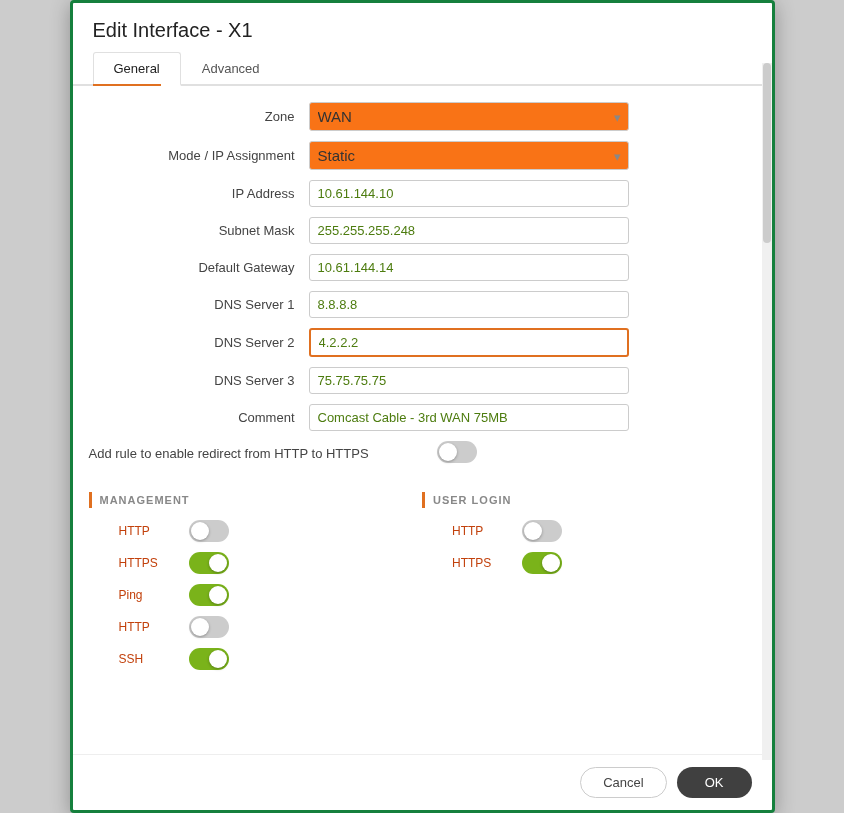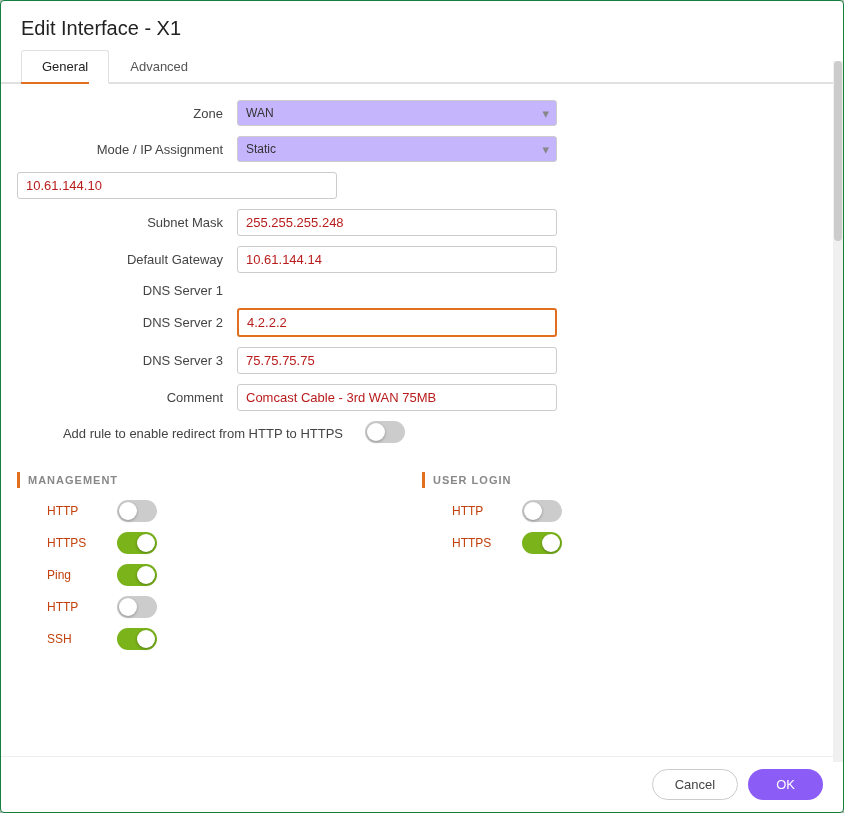--- a/index.html
+++ b/index.html
@@ -7,23 +7,23 @@
       background: #ccc;
       display: flex;
       align-items: center;
       justify-content: center;
       min-height: 100vh;
       font-family: 'Segoe UI', Arial, sans-serif;
       font-size: 13px;
     }
     .dialog {
       background: #fff;
-      border: 1px solid #15803d;
+      border: 3px solid #15803d;
       border-radius: 4px;
-      width: 844px;
+      width: 705px;
       min-height: 813px;
       box-shadow: 0 4px 20px rgba(0,0,0,0.3);
       display: flex;
       flex-direction: column;
       position: relative;
     }
     .dialog-title {
       padding: 16px 20px 10px 20px;
       font-size: 20px;
       font-weight: 400;
@@ -81,40 +81,40 @@
     .form-control {
       flex: 1;
       max-width: 320px;
     }
     .form-control input[type="text"] {
       width: 100%;
       padding: 5px 8px;
       border: 1px solid #ccc;
       border-radius: 3px;
       font-size: 13px;
-      color: #b91c1c;
+      color: #4d7c0f;
       outline: none;
     }
     .form-control input.highlight {
       border-color: #e07020;
       border-width: 2px;
     }
     .select-wrapper {
       position: relative;
       width: 100%;
       max-width: 320px;
     }
     .select-wrapper select {
       width: 100%;
       padding: 5px 28px 5px 8px;
       border: 1px solid #ccc;
       border-radius: 3px;
-      font-size: 12px;
+      font-size: 15px;
       color: #333;
-      background: #c4b5fd;
+      background: #f97316;
       appearance: none;
       outline: none;
       cursor: pointer;
     }
     .select-arrow {
       position: absolute;
       right: 8px;
       top: 50%;
       transform: translateY(-50%);
       pointer-events: none;
@@ -205,21 +205,21 @@
       border-radius: 20px;
       background: #fff;
       color: #444;
       font-size: 13px;
       cursor: pointer;
     }
     .btn-ok {
       padding: 7px 28px;
       border: none;
       border-radius: 20px;
-      background: #8b5cf6;
+      background: #404040;
       color: #fff;
       font-size: 13px;
       cursor: pointer;
       font-weight: 500;
     }
     .scrollbar-track {
       position: absolute;
       right: 0;
       top: 60px;
       bottom: 50px;
@@ -272,20 +272,21 @@
             <option>Static</option>
             <option>DHCP</option>
             <option>PPPoE</option>
           </select>
           <span class="select-arrow">▾</span>
         </div>
       </div>
     </div>
 
     <div class="form-row">
+      <div class="form-label">IP Address</div>
       <div class="form-control">
         <input type="text" value="10.61.144.10" style="">
       </div>
     </div>
 
     <div class="form-row">
       <div class="form-label">Subnet Mask</div>
       <div class="form-control">
         <input type="text" value="255.255.255.248" style="">
       </div>
@@ -293,20 +294,23 @@
 
     <div class="form-row">
       <div class="form-label">Default Gateway</div>
       <div class="form-control">
         <input type="text" value="10.61.144.14" style="">
       </div>
     </div>
 
     <div class="form-row">
       <div class="form-label">DNS Server 1</div>
+      <div class="form-control">
+        <input type="text" value="8.8.8.8" style="">
+      </div>
     </div>
 
     <div class="form-row">
       <div class="form-label">DNS Server 2</div>
       <div class="form-control">
         <input type="text" class="highlight" value="4.2.2.2" style="">
       </div>
     </div>
 
     <div class="form-row">
@@ -318,21 +322,21 @@
 
     <div class="form-row">
       <div class="form-label">Comment</div>
       <div class="form-control">
         <input type="text" value="Comcast Cable - 3rd WAN 75MB" style="">
       </div>
     </div>
 
 
     <div class="form-row">
-      <div class="form-label" style="width:340px;min-width:340px;text-align:right;">Add rule to enable redirect from HTTP to HTTPS</div>
+      <div class="form-label" style="width:340px;min-width:340px;text-align:left;">Add rule to enable redirect from HTTP to HTTPS</div>
       <div style="margin-left:8px;">
         <label class="toggle">
           
           <span class="toggle-slider off"></span>
         </label>
       </div>
     </div>
 
     <div style="display:flex;gap:0;">
 

